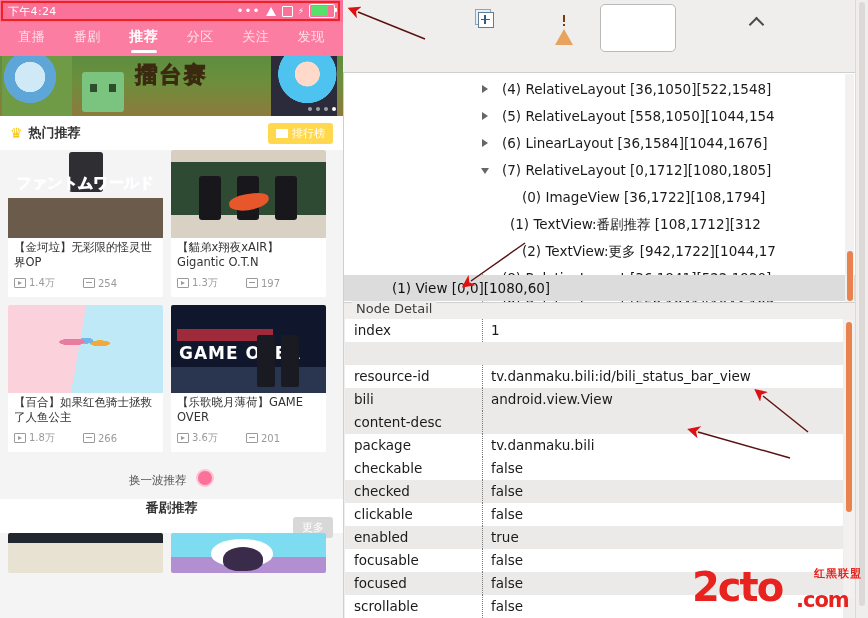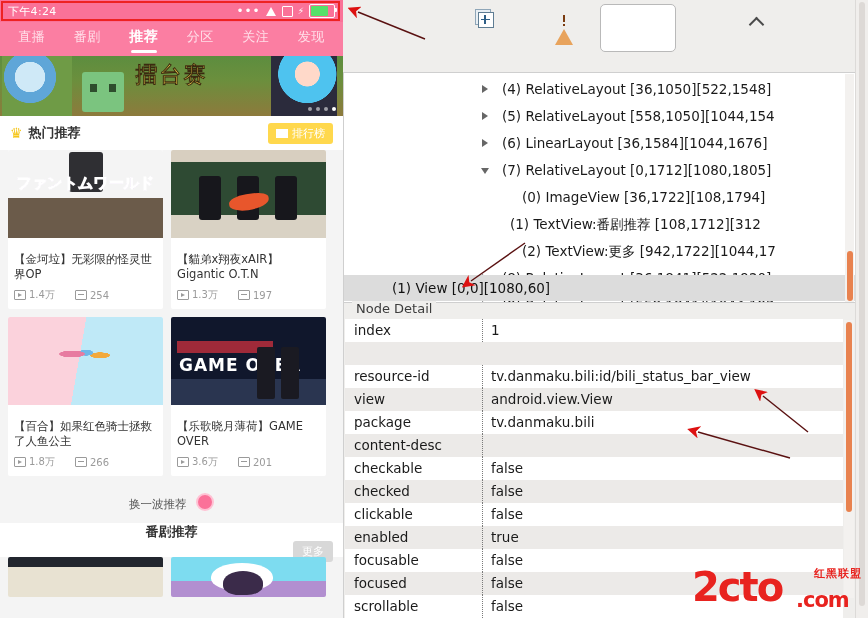--- a/index.html
+++ b/index.html
@@ -31,21 +31,21 @@
   .tabs{height:34px;background:#fb7ea2;display:flex;align-items:center;justify-content:space-around;
         padding:0 4px;position:relative;}
   .tabs .tab{color:#ffdfe9;font-size:13px;letter-spacing:.5px;position:relative;padding:2px 2px 6px;}
   .tabs .tab.active{color:#fff;font-weight:bold;font-size:14px;}
   .tabs .tab.active:after{content:"";position:absolute;left:50%;transform:translateX(-50%);
         bottom:-1px;width:26px;height:3px;background:#fff;border-radius:2px;}
 
   .banner{height:60px;position:relative;overflow:hidden;
      background:linear-gradient(180deg,#5d8d3f 0%,#6b8f3d 40%,#8d7a3c 100%);}
   .banner .title{position:absolute;left:50%;top:4px;transform:translateX(-50%);
-     font-size:22px;font-weight:normal;color:#f7d24b;-webkit-text-stroke:1px #3a2a10;letter-spacing:2px;}
+     font-size:22px;font-weight:bold;color:#f7d24b;-webkit-text-stroke:1px #3a2a10;letter-spacing:2px;}
   .ch-l{position:absolute;left:2px;top:0;width:70px;height:60px;
      background:radial-gradient(circle at 40% 35%,#cfe9f7 0 26%,#5fa6d8 27% 45%,transparent 46%),#6f9b46;}
   .ch-m{position:absolute;left:82px;top:16px;width:42px;height:40px;background:#7bc47f;border-radius:3px;}
   .ch-m:before,.ch-m:after{content:"";position:absolute;top:12px;width:7px;height:8px;background:#2e4d2d;}
   .ch-m:before{left:8px;} .ch-m:after{right:8px;}
   .ch-r{position:absolute;right:6px;top:0;width:66px;height:60px;
      background:radial-gradient(circle at 55% 30%,#ffd9c9 0 22%,#4ec3ef 23% 52%,transparent 53%),#2b2b3c;}
   .dots{position:absolute;right:7px;bottom:5px;display:flex;gap:4px;}
   .dots i{width:4px;height:4px;border-radius:50%;background:#fff;opacity:.55;display:block;}
   .dots i.on{opacity:1;}
@@ -74,22 +74,22 @@
   .t3{background:linear-gradient(100deg,#fbd2dc 0 46%,#bfe9f7 46% 100%);}
   .t3 .ring{position:absolute;left:50%;top:42%;transform:translate(-50%,-50%);width:70px;height:26px;
      background:radial-gradient(ellipse at 30% 50%,#e77ba0 0 18%,transparent 19%),
                 radial-gradient(ellipse at 50% 45%,#6fb7e8 0 14%,transparent 15%),
                 radial-gradient(ellipse at 70% 55%,#f2a93c 0 14%,transparent 15%);}
   .t4{background:linear-gradient(180deg,#10172c 0 70%,#2a3550 70% 100%);}
   .t4 .go{position:absolute;left:8px;top:38px;font-size:17px;font-weight:bold;color:#fff;letter-spacing:1px;}
   .t4 .gl{position:absolute;left:6px;top:24px;width:96px;height:12px;background:#c32f3d;opacity:.8;}
   .t4 .g1,.t4 .g2{position:absolute;bottom:6px;width:18px;height:52px;background:#1a1a22;border-radius:2px;}
   .t4 .g1{left:86px;} .t4 .g2{left:110px;}
-  .ctitle{font-size:11.5px;line-height:15px;color:#333;padding:14px 6px 2px;height:30px;overflow:hidden;}
-  .cmeta{display:flex;gap:20px;padding:4px 6px 7px;color:#9a9a9a;font-size:10px;align-items:center;}
+  .ctitle{font-size:11.5px;line-height:15px;color:#333;padding:2px 6px 2px;height:30px;overflow:hidden;}
+  .cmeta{display:flex;gap:28px;padding:4px 6px 7px;color:#9a9a9a;font-size:10px;align-items:center;}
   .cmeta span{display:flex;align-items:center;gap:3px;}
   .ic-play{width:10px;height:8px;border:1px solid #9a9a9a;border-radius:1px;position:relative;}
   .ic-play:after{content:"";position:absolute;left:3px;top:1.5px;border-left:4px solid #9a9a9a;
      border-top:2.5px solid transparent;border-bottom:2.5px solid transparent;}
   .ic-dm{width:10px;height:8px;border:1px solid #9a9a9a;border-radius:1px;position:relative;}
   .ic-dm:after{content:"";position:absolute;left:2px;top:3px;width:6px;height:1px;background:#9a9a9a;}
 
   .refresh{background:#f4f4f4;text-align:center;padding:9px 0 11px;font-size:11.5px;color:#555;}
   .refresh .bulb{display:inline-block;width:14px;height:14px;border-radius:50%;background:#fb7199;
      border:2px solid #ffc2d4;vertical-align:-3px;margin-left:6px;}
@@ -390,30 +390,30 @@
           <div class="dv">1</div>
           </div>
         <div class="drow even">
           <div class="dv"></div>
           </div>
         <div class="drow odd">
           <div class="dk">resource-id</div>
           <div class="dv">tv.danmaku.bili:id/bili_status_bar_view</div>
           </div>
         <div class="drow even">
-          <div class="dk">view</div>
+          <div class="dk">bili</div>
           <div class="dv">android.view.View</div>
+          </div>
+        <div class="drow even">
+          <div class="dk">content-desc</div>
+          <div class="dv"></div>
           </div>
         <div class="drow odd">
           <div class="dk">package</div>
           <div class="dv">tv.danmaku.bili</div>
-          </div>
-        <div class="drow even">
-          <div class="dk">content-desc</div>
-          <div class="dv"></div>
           </div>
         <div class="drow odd">
           <div class="dk">checkable</div>
           <div class="dv">false</div>
           </div>
         <div class="drow even">
           <div class="dk">checked</div>
           <div class="dv">false</div>
           </div>
         <div class="drow odd">

